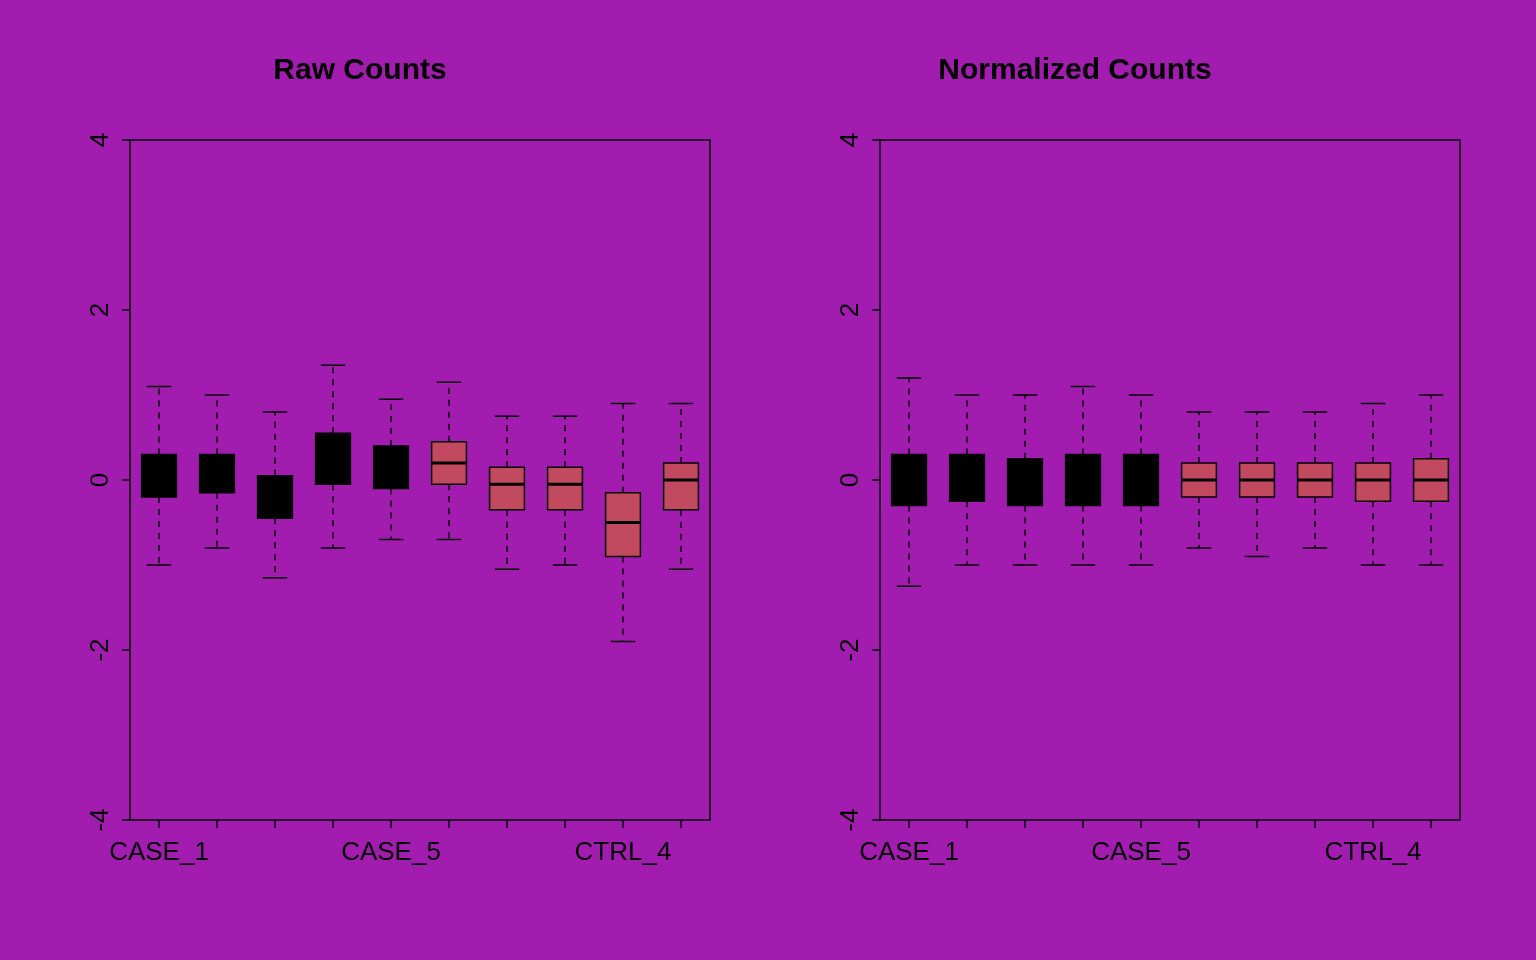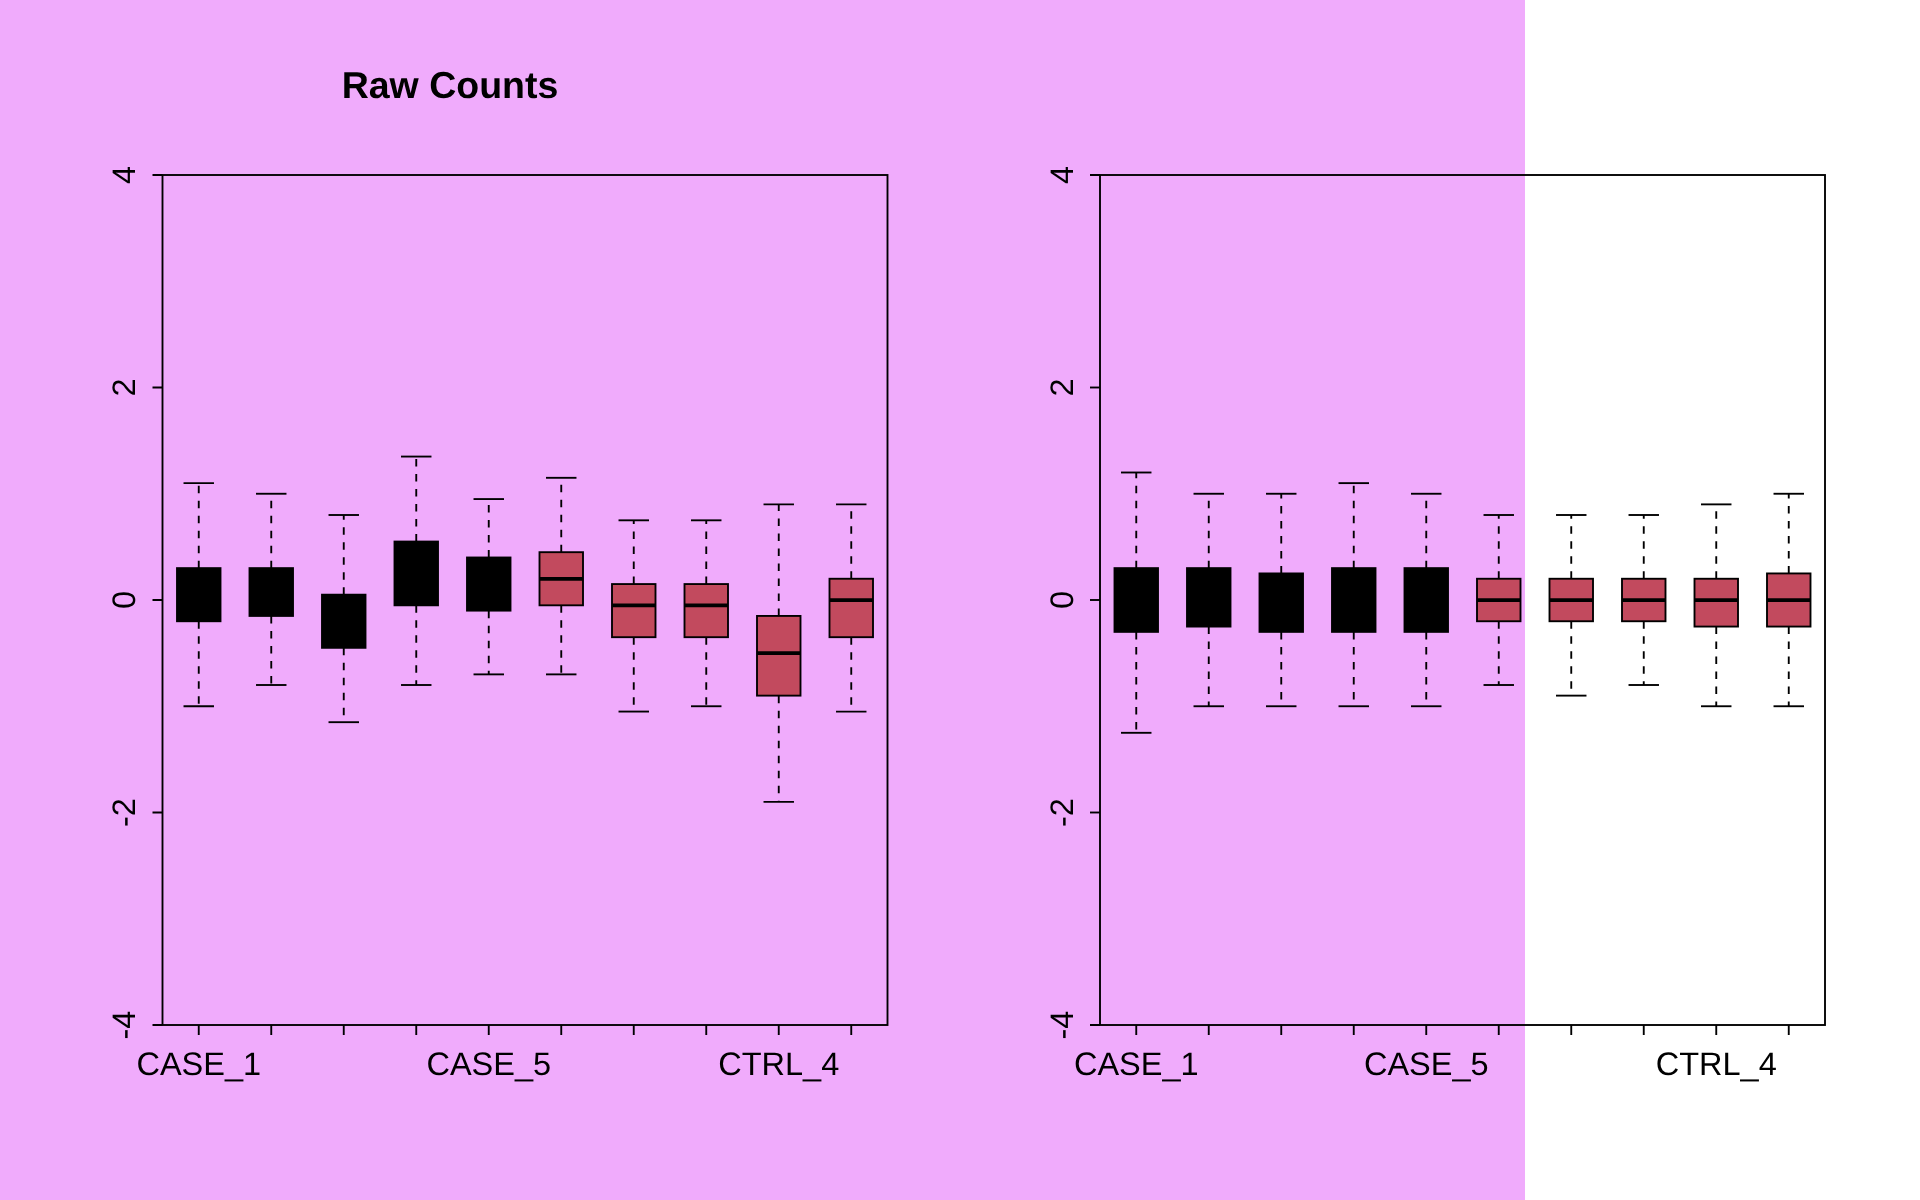--- a/index.html
+++ b/index.html
@@ -3,40 +3,41 @@
 <meta charset="utf-8">
 <style>
   body {
     margin: 0;
     padding: 0;
     background: #fff;
     font-family: Arial, Helvetica, sans-serif;
   }
   .canvas {
     position: relative;
-    width: 1220px;
+    width: 1536px;
     height: 960px;
-    background: #f0abfc;
+    background: #a21caf;
   }
   .panel-title {
     position: absolute;
     font-size: 30px;
     font-weight: 700;
     color: #000;
     text-align: center;
   }
   svg { display: block; }
 </style>
 </head>
 <body>
 
 <div class="canvas">
 
   <div class="panel-title" style="left:230px; top:52px; width:260px;">Raw Counts</div>
 
+  <div class="panel-title" style="left:895px; top:52px; width:360px;">Normalized Counts</div>
 
   <svg id="svg-left" width="740" height="830" style="position:absolute; left:10px;  top:100px;">
       <rect x="120" y="40" width="580" height="680" fill="none" stroke="#000" stroke-width="1.5"></rect>
       <line x1="112" y1="720" x2="120" y2="720" stroke="#000" stroke-width="1.5"></line>
       <text x="98" y="720" font-family="Arial" font-size="26" text-anchor="middle" transform="rotate(-90 98 720)">-4</text>
       <line x1="112" y1="550" x2="120" y2="550" stroke="#000" stroke-width="1.5"></line>
       <text x="98" y="550" font-family="Arial" font-size="26" text-anchor="middle" transform="rotate(-90 98 550)">-2</text>
       <line x1="112" y1="380" x2="120" y2="380" stroke="#000" stroke-width="1.5"></line>
       <text x="98" y="380" font-family="Arial" font-size="26" text-anchor="middle" transform="rotate(-90 98 380)">0</text>
       <line x1="112" y1="210" x2="120" y2="210" stroke="#000" stroke-width="1.5"></line>

